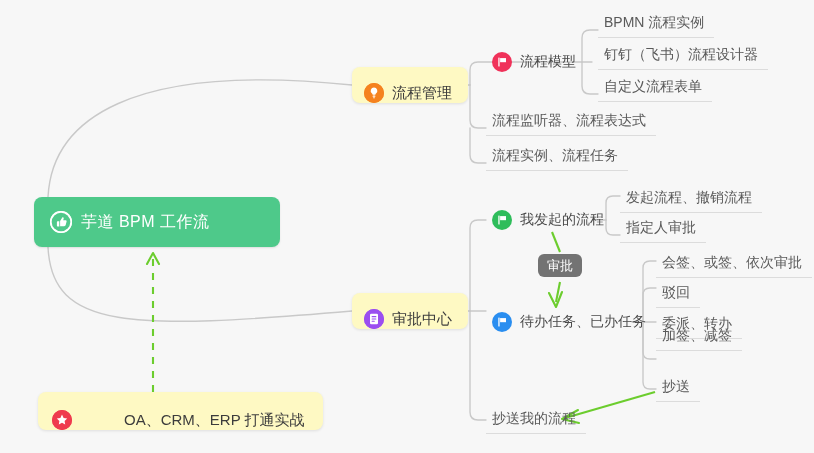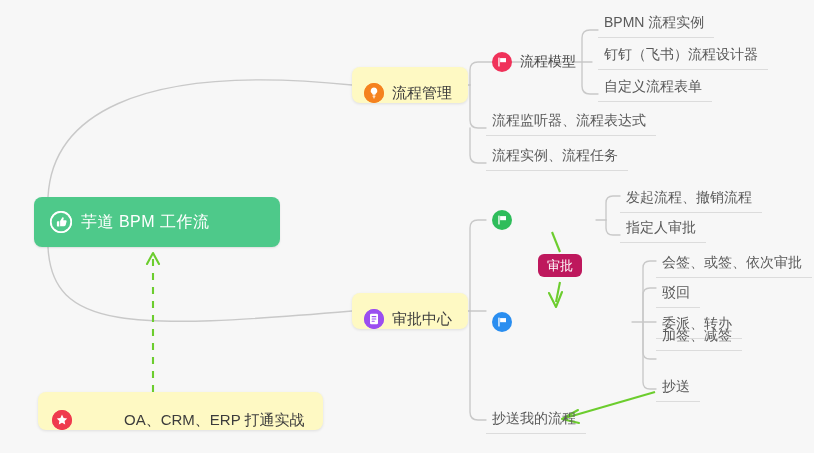--- a/index.html
+++ b/index.html
@@ -116,21 +116,21 @@
     font-size: 14px;
     white-space: nowrap;
     padding: 3px 10px 5px 6px;
     border-bottom: 1px solid #dcdcdc;
     box-sizing: border-box;
   }
 
   
   .tag {
     position: absolute;
-    background: #be185d;
+    background: #737373;
     color: #ffffff;
     font-size: 13px;
     border-radius: 6px;
     padding: 5px 9px;
     white-space: nowrap;
     line-height: 1;
   }
 </style>
 </head>
 <body>
@@ -254,33 +254,35 @@
   </div>
 
   <div class="flagnode" style="left:492px; top:208px;">
     <span class="ic ic-flagg">
       <svg width="18" height="18" viewBox="0 0 18 18">
         <circle cx="9" cy="9" r="9" fill="#2fbd5b"></circle>
         <rect x="5.3" y="4.4" width="1.3" height="9.2" rx="0.5" fill="#ffffff"></rect>
         <path d="M7.1 5.1h5.9v4.1H7.1z" fill="#ffffff"></path>
       </svg>
     </span>
+    <span class="lbl">我发起的流程</span>
   </div>
 
   <div class="leaf" style="left:620px; top:186px;">发起流程、撤销流程</div>
   <div class="leaf" style="left:620px; top:216px;">指定人审批</div>
 
   <div class="flagnode" style="left:492px; top:310px;">
     <span class="ic ic-flagb">
       <svg width="18" height="18" viewBox="0 0 18 18">
         <circle cx="9" cy="9" r="9" fill="#2a8ef0"></circle>
         <rect x="5.3" y="4.4" width="1.3" height="9.2" rx="0.5" fill="#ffffff"></rect>
         <path d="M7.1 5.1h5.9v4.1H7.1z" fill="#ffffff"></path>
       </svg>
     </span>
+    <span class="lbl">待办任务、已办任务</span>
   </div>
 
   <div class="leaf" style="left:656px; top:251px;">会签、或签、依次审批</div>
   <div class="leaf" style="left:656px; top:281px;">驳回</div>
   <div class="leaf" style="left:656px; top:312px;">委派、转办</div>
   <div class="leaf" style="left:656px; top:324px;">加签、减签</div>
   <div class="leaf" style="left:656px; top:375px;">抄送</div>
 
   <div class="leaf" style="left:486px; top:407px;">抄送我的流程</div>
 

